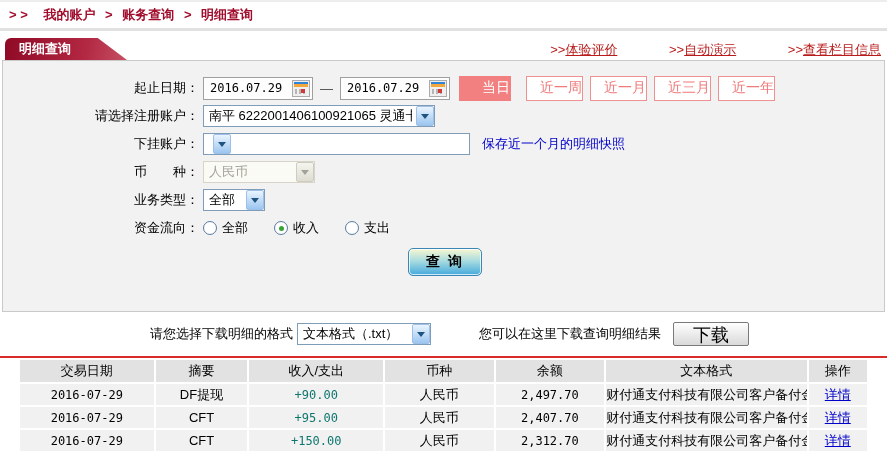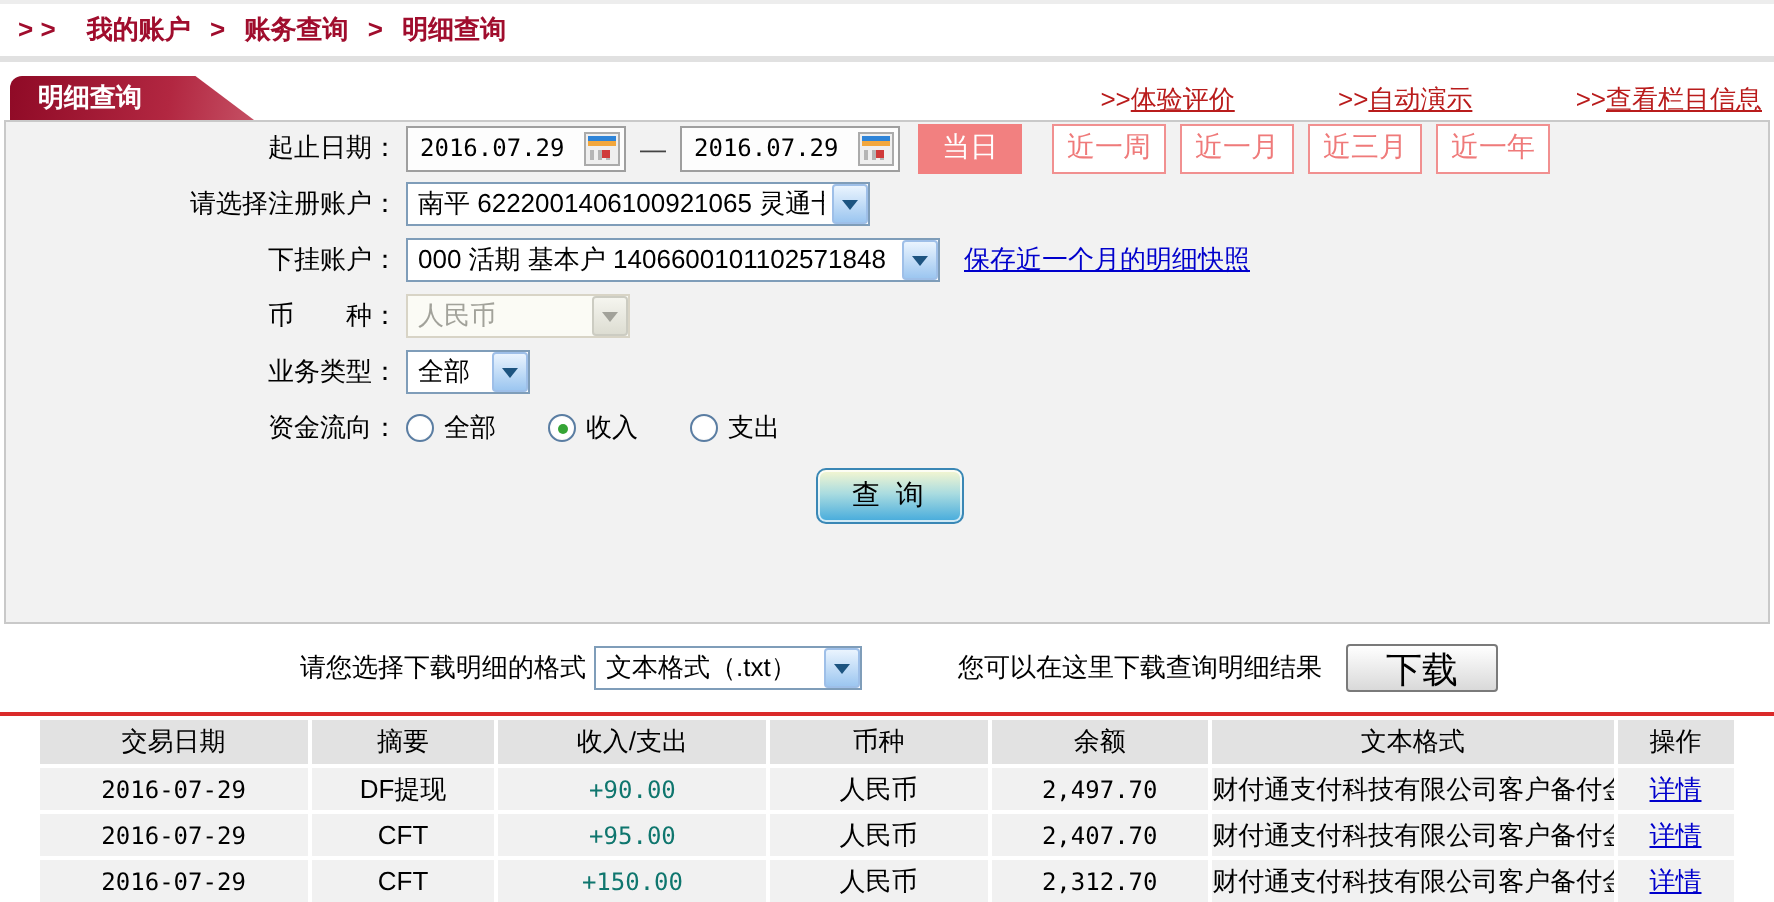--- a/index.html
+++ b/index.html
@@ -21,68 +21,68 @@
     line-height: 22px; padding-left: 14px; color: #fff; font-weight: bold;
     background: linear-gradient(100deg, #8f0a26, #b22741 65%, #c55064);
     clip-path: polygon(0 0, 76% 0, 100% 100%, 0 100%);
     border-top-left-radius: 6px; }
   .header-links { position: absolute; top: 3px; right: 6px; white-space: nowrap; }
   .header-links a { color: #b91c1c; text-decoration: none; margin-left: 48px; cursor: pointer; }
   .header-links a:first-child { margin-left: 0; }
   .header-links a .txt { text-decoration: underline; }
   
   .panel { margin: 0 2px; height: 252px; background: #f2f2f2;
-    border: 1px solid #c9c9c9; padding-top: 1px; }
+    border: 1px solid #c9c9c9; padding-top: 15px; }
   .frow { display: flex; align-items: center; height: 24px; margin-bottom: 4px; }
   .flabel { width: 196px; text-align: right; flex: none; white-space: pre; }
   
   .date-box { display: inline-flex; align-items: center; width: 110px; height: 23px;
     border: 1px solid #9f9f9f; background: #fdfdfd; padding: 0 2px 0 6px; margin-left: 4px; }
   .date-text { flex: 1; font-family: "DejaVu Sans Mono", monospace; font-size: 12px; }
   .cal { width: 18px; height: 17px; border: 1px solid #ababab; background: #efefef;
     position: relative; flex: none; cursor: pointer; }
   .cal::before { content: ""; position: absolute; top: 1px; left: 1px; right: 1px; height: 5px;
     background: linear-gradient(to bottom, #2e84d8 50%, #f2a73d 50%); }
   .cal::after { content: ""; position: absolute; left: 2px; right: 2px; top: 8px; bottom: 2px;
     background-image: repeating-linear-gradient(to right, #b5b5b5 0 2px, transparent 2px 4px); }
   .cal-dot { position: absolute; right: 4px; bottom: 3px; width: 4px; height: 4px;
     background: #cf3a3a; z-index: 1; }
   .dash { margin: 0 7px; color: #444; }
   
   .qbtn { height: 25px; width: 57px; margin-left: 7px; border: 1px solid #f19090;
-    background: #fff; color: #ef7a7a; font-size: 14px; font-family: inherit; cursor: pointer; }
+    background: #fff; color: #ef7a7a; font-size: 14px; font-family: inherit; cursor: pointer; text-align: right; }
   .qbtn.active { width: 52px; margin-left: 9px; background: #f28080; color: #fff;
     border-color: #f28080; }
   .qbtn.active + .qbtn { margin-left: 15px; }
   
   .xpsel { display: inline-flex; align-items: center; height: 22px; margin-left: 4px;
     border: 1px solid #7f9db9; background: #fff; padding-left: 5px; cursor: pointer; }
   .xpsel .val { flex: 1; white-space: nowrap; overflow: hidden; }
   .xpsel .arrow { width: 18px; height: 20px; flex: none; margin-left: 4px;
     border: 1px solid #9ebfe8; border-radius: 2px;
     background: linear-gradient(#eaf4fe, #9cc6f0);
     display: flex; align-items: center; justify-content: center; }
   .xpsel .arrow::after { content: ""; border: 4px solid transparent;
     border-top: 5px solid #1d5480; margin-top: 5px; }
   .xpsel.disabled { border-color: #d8d4c6; background: #fbfbf5; color: #a2a29a; cursor: default; }
   .xpsel.disabled .arrow { border-color: #ccccc2; background: linear-gradient(#f5f5ef, #dddpd2); background: linear-gradient(#f5f5ef, #ddddd2); }
   .xpsel.disabled .arrow::after { border-top-color: #a2a29a; }
-  .snap-link { color: #0000cc; text-decoration: underline; margin-left: 12px; cursor: pointer; }
+  .snap-link { color: #0000cc; margin-left: 12px; cursor: pointer; }
   
   .flow-opt { display: inline-flex; align-items: center; margin-left: 4px; margin-right: 22px; cursor: pointer; }
   .radio { width: 14px; height: 14px; border-radius: 50%; border: 1px solid #5a7da2;
     background: radial-gradient(#ffffff 60%, #e6e6e6); position: relative; margin-right: 5px; flex: none; }
   .radio.checked::after { content: ""; position: absolute; left: 4px; top: 4px;
     width: 5px; height: 5px; border-radius: 50%; background: #35a435; }
   
   .query-row { margin-top: 8px; padding-left: 405px; }
   .query-btn { width: 74px; height: 28px; border: 1px solid #3a87b5; border-radius: 5px;
     background: linear-gradient(to bottom, #f7f7d0, #aadce0 45%, #44aadc);
     box-shadow: inset 0 0 0 1px rgba(255,255,255,.75);
-    font-family: inherit; font-size: 14px; font-weight: normal; letter-spacing: 2px;
+    font-family: inherit; font-size: 14px; font-weight: bold; letter-spacing: 2px;
     text-align: center; cursor: pointer; }
   
   .dl-row { display: flex; align-items: center; height: 24px; margin: 10px 0 0 150px; }
   .dl-row .xpsel { width: 134px; }
   .dl-hint { margin-left: 48px; }
   .dl-btn { width: 76px; height: 24px; margin-left: 12px; border: 1px solid #7a7a7a;
     border-radius: 2px; background: linear-gradient(#ffffff, #d9d9d9);
     font-family: inherit; font-size: 18px; cursor: pointer; }
   .red-divider { height: 2px; background: #da2a2a; margin-top: 10px; }
   
@@ -147,21 +147,20 @@
     <span class="flabel">请选择注册账户：</span>
     <span class="xpsel" style="width:232px;">
       <span class="val">南平 6222001406100921065 灵通卡</span>
       <span class="arrow"></span>
     </span>
   </div>
 
   <div class="frow">
     <span class="flabel">下挂账户：</span>
     <span class="xpsel" style="width:267px;">
-      <span class="val">000 活期 基本户 1406600101102571848</span>
       <span class="arrow"></span>
     </span>
     <a class="snap-link">保存近一个月的明细快照</a>
   </div>
 
   <div class="frow">
     <span class="flabel">币　　种：</span>
     <span class="xpsel disabled" style="width:112px;">
       <span class="val">人民币</span>
       <span class="arrow"></span>

